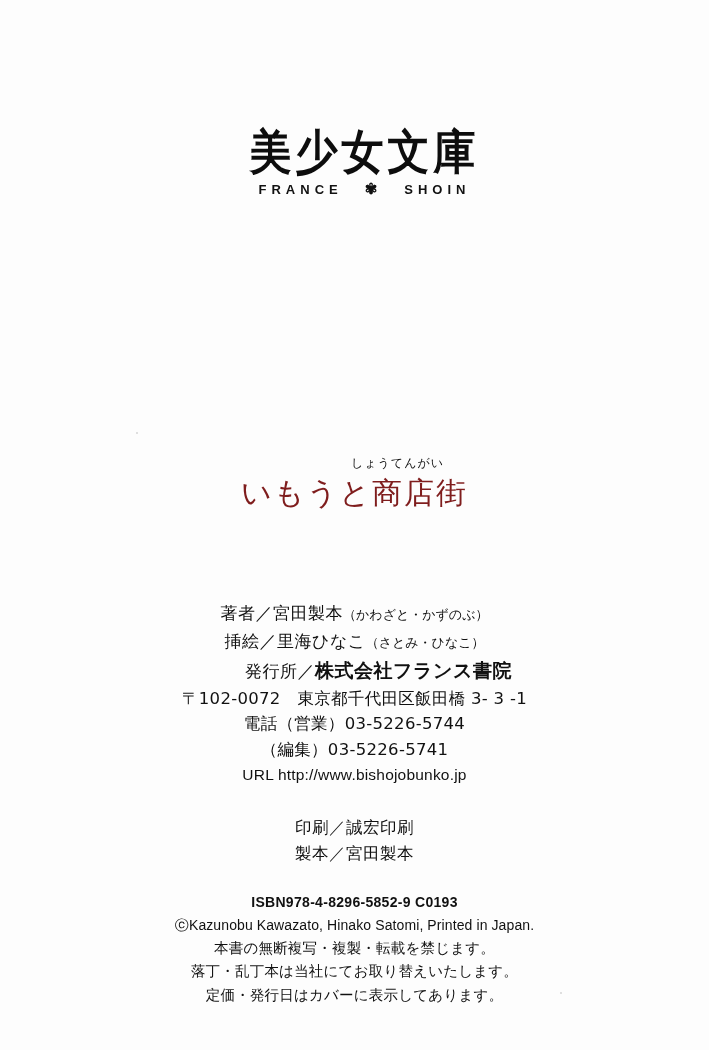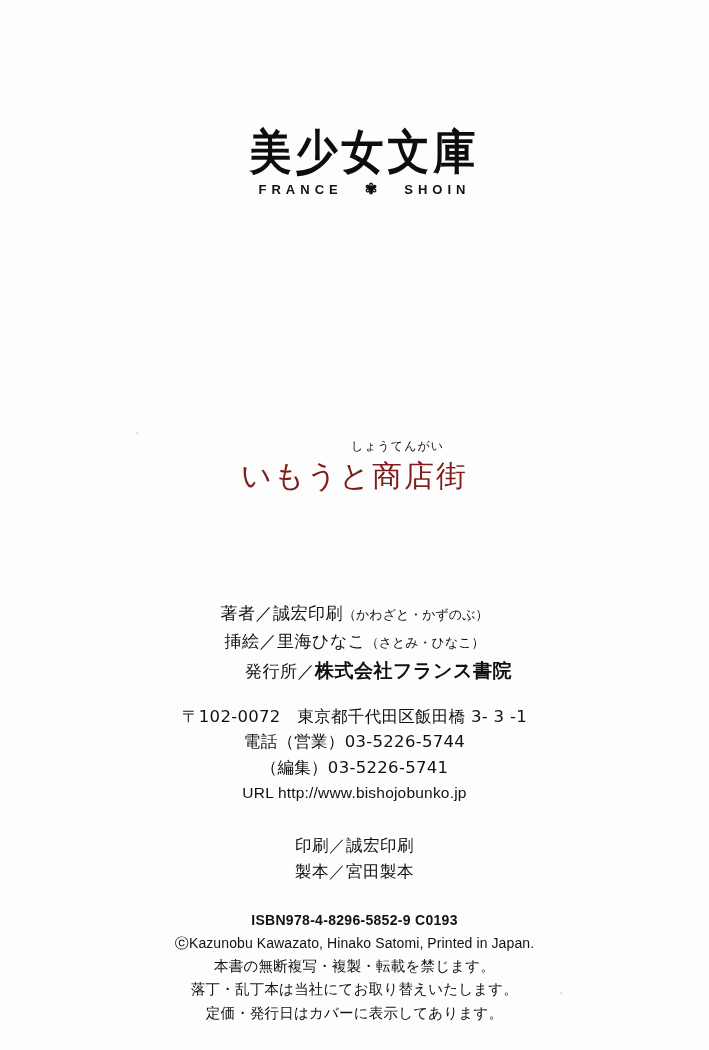--- a/index.html
+++ b/index.html
@@ -55,21 +55,21 @@
   .logo-sub .fleuron {
     display: inline-block;
     font-size: 15px;
     line-height: 1;
     transform: translateY(-1px);
   }
 
   
   .title-block {
     position: absolute;
-    top: 438px;
+    top: 455px;
     left: 0;
     width: 709px;
     text-align: center;
   }
   .title-ruby {
     font-family: "DejaVu Sans", sans-serif;
     font-size: 12px;
     letter-spacing: 1px;
     color: #111111;
     margin-bottom: 1px;
@@ -106,21 +106,20 @@
     font-size: 19px;
     font-weight: bold;
     margin-left: 48px;
   }
   .credit-line.publisher .pub-prefix {
     font-weight: normal;
     font-size: 17px;
   }
 
   .address-block {
-    margin-top: 18px;
     font-size: 16.5px;
     line-height: 1.55;
     letter-spacing: 0.3px;
   }
   .address-block .url {
     font-family: "Liberation Sans", sans-serif;
     font-size: 15.5px;
     letter-spacing: 0.2px;
   }
 
@@ -180,21 +179,21 @@
   </div>
 
   <div class="title-block">
     <div class="title-ruby">しょうてんがい</div>
     <div class="title-main">いもうと商店街</div>
   </div>
 
   <div class="colophon">
 
     <div class="credit-line">
-      <span>著者／</span><span>誠宏印刷</span><span class="reading">（かわざと・かずのぶ）</span>
+      <span>著者／</span><span>宮田製本</span><span class="reading">（かわざと・かずのぶ）</span>
     </div>
 
     <div class="credit-line">
       <span>挿絵／</span><span>里海ひなこ</span><span class="reading">（さとみ・ひなこ）</span>
     </div>
 
     <div class="credit-line publisher">
       <span class="pub-prefix">発行所／</span><span>株式会社フランス書院</span>
     </div>
 

